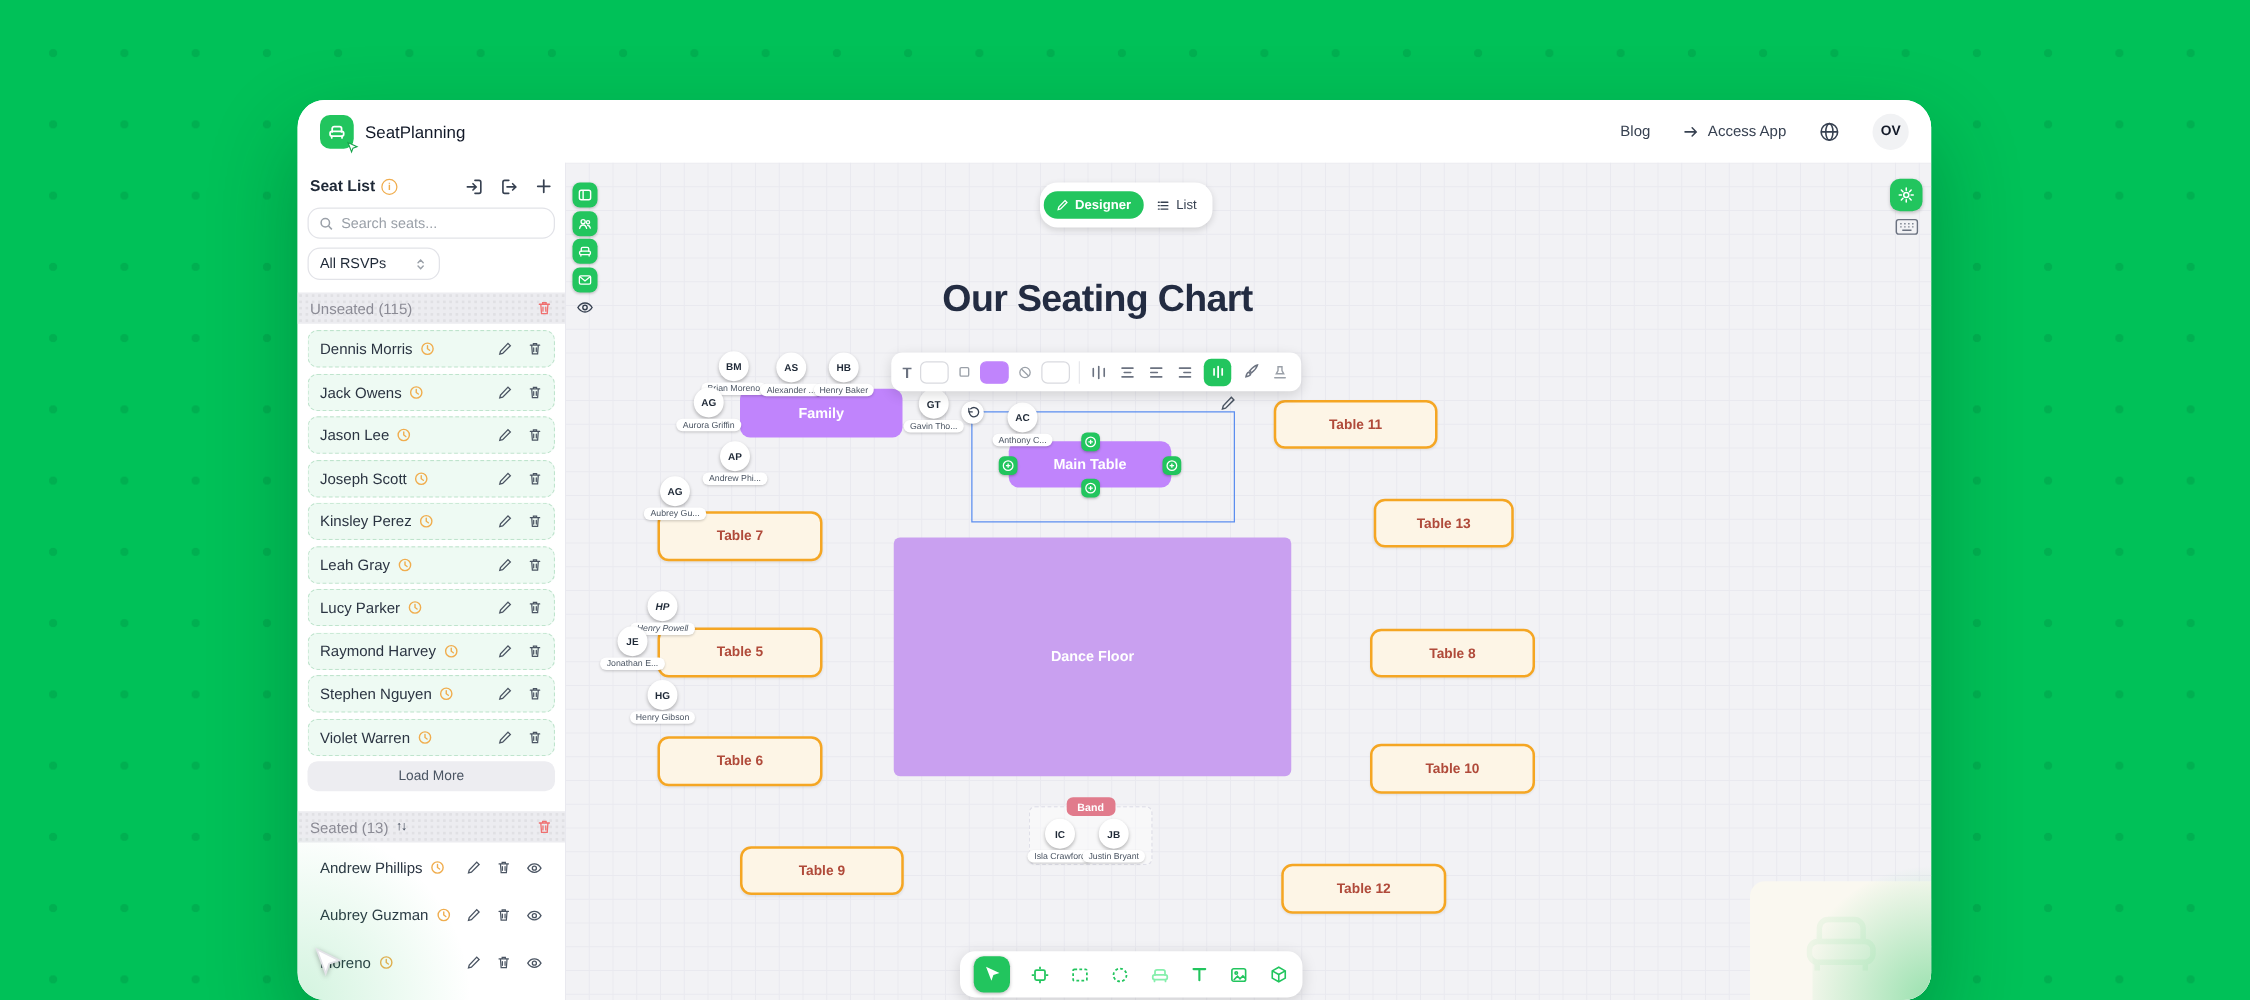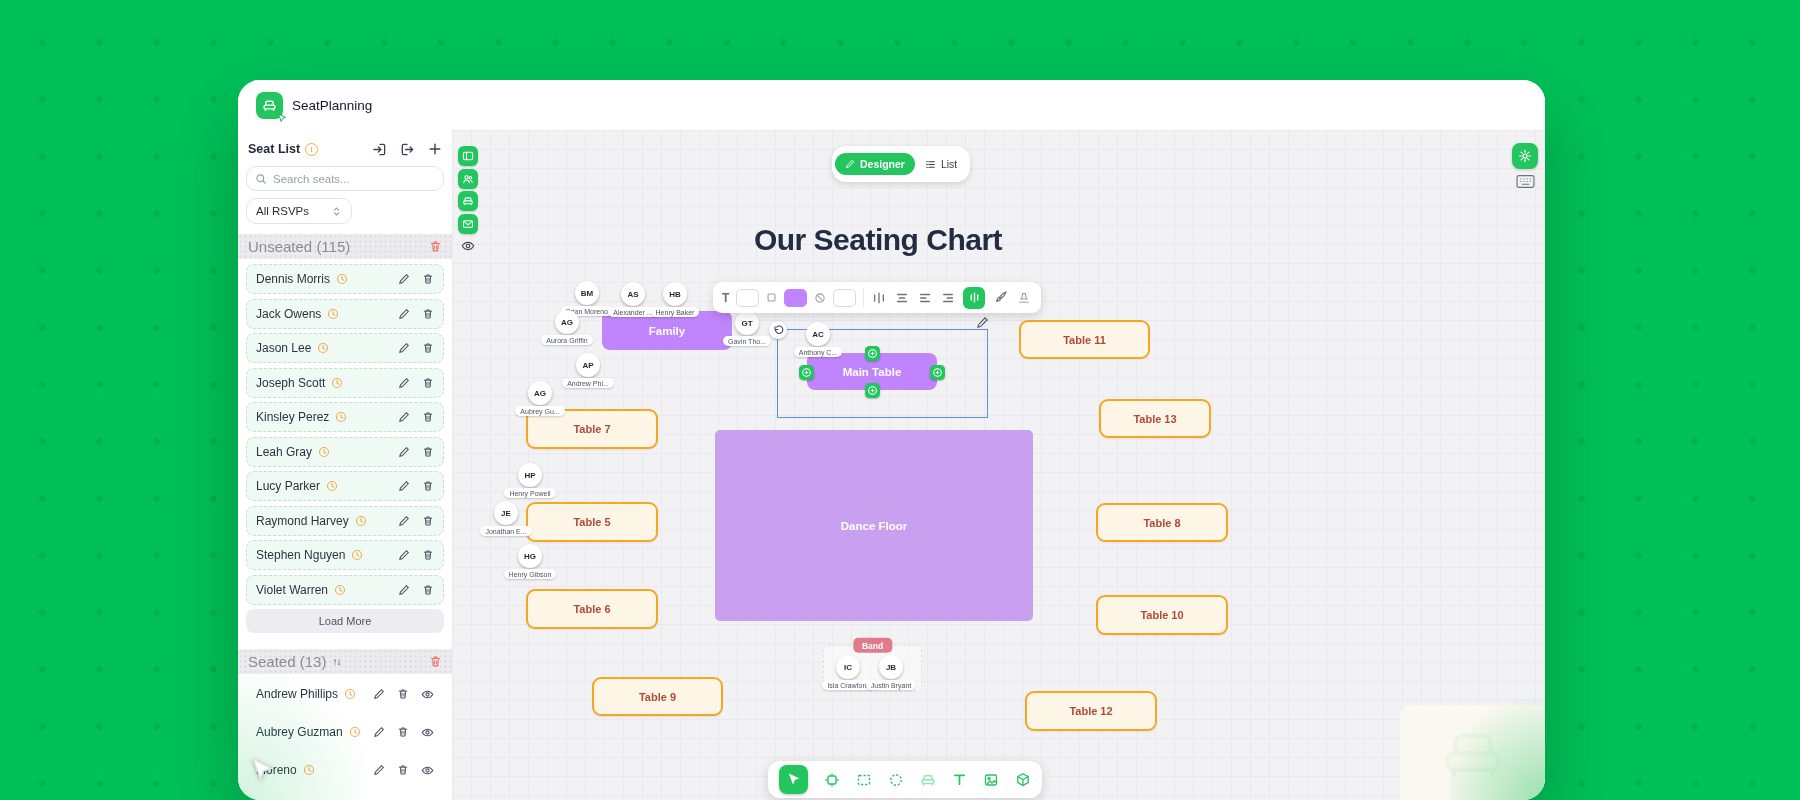--- a/index.html
+++ b/index.html
@@ -36,21 +36,21 @@
   .search-box { position:relative; height:25px; border:1px solid #e2e3e8; border-radius:10px; margin:0 0 7px;
                 display:flex; align-items:center; padding-left:26px; }
   .search-box svg { position:absolute; left:8px; }
   .search-box input { border:none; outline:none; font-size:11.5px; color:#374151; width:150px; background:transparent; }
   .search-box input::placeholder { color:#9aa0a8; }
   .rsvp-select { width:106px; height:26px; border:1px solid #e2e3e8; border-radius:10px; display:flex; align-items:center;
                  justify-content:space-between; padding:3px 9px; font-size:11.5px; color:#1f2937; cursor:pointer; margin-bottom:10px; }
   .section-head { margin:0 -8px; height:25px; background:#ececf0;
                   background-image:radial-gradient(rgba(0,0,0,.05) 1px, transparent 1.2px); background-size:5px 5px;
                   display:flex; align-items:center; padding:0 10px; }
-  .section-label { font-size:15px; color:#8b8b95; }
+  .section-label { font-size:12px; color:#8b8b95; }
   .sort-glyph { font-size:10px; color:#374151; font-weight:700; margin-left:6px; letter-spacing:-1px; }
   .section-head .grow { flex:1; }
   .guest-list { padding:5px 0 0; }
   .guest-row { height:30px; border-radius:8px; background:#eefaf3; border:1px dashed #bfe4cd; display:flex;
                align-items:center; padding:0 9px; margin-bottom:4.5px; }
   .guest-row.seated { background:#fff; border:1px solid transparent; margin-bottom:8px; }
   .guest-name { font-size:12px; color:#2b3442; font-weight:500; margin-right:6px; white-space:nowrap; }
   .guest-row .grow { flex:1; }
   .guest-row .icon-btn { margin-left:12px; }
   .load-more { display:block; width:100%; height:24px; border:none; border-radius:8px; background:#ededf1; color:#4b5563;
@@ -142,20 +142,35 @@
             <path d="M4 8V5.2A1.7 1.7 0 0 1 5.7 3.5h4.6A1.7 1.7 0 0 1 12 5.2V8"></path>
             <rect x="2.2" y="7.6" width="11.6" height="4" rx="1.6"></rect>
             <path d="M3.6 11.6v1.6M12.4 11.6v1.6"></path>
           </svg>
         <svg class="logo-cursor" width="11" height="11" viewBox="0 0 16 16">
             <path d="M2 1.5l4.2 11 1.6-4.5 4.7-1.6z" fill="#fff" stroke="#16a34a" stroke-width="1.3"></path>
           </svg>
       </div>
       <span class="brand-name">SeatPlanning</span>
     </div>
+    <div class="top-nav">
+      <span class="nav-link">Blog</span>
+      <span class="nav-access">
+        <svg width="13" height="13" viewBox="0 0 16 16" fill="none" stroke="#374151" stroke-width="1.5" stroke-linecap="round">
+            <path d="M2.5 8h11M9.5 4l4 4-4 4"></path>
+          </svg>
+        <span>Access App</span>
+      </span>
+      <svg width="17" height="17" viewBox="0 0 16 16" fill="none" stroke="#374151" stroke-width="1.2">
+          <circle cx="8" cy="8" r="6.2"></circle>
+          <ellipse cx="8" cy="8" rx="2.7" ry="6.2"></ellipse>
+          <path d="M1.8 8h12.4"></path>
+        </svg>
+      <div class="avatar-pill">OV</div>
+    </div>
   </div>
 
   <div class="sidebar">
     <div class="side-head">
       <span class="side-title">Seat List</span>
       <span class="info-dot">i</span>
       <span class="grow"></span>
       <span class="side-icons">
         <button class="icon-btn">
             <svg width="15" height="15" viewBox="0 0 16 16" fill="none" stroke="#374151" stroke-width="1.4" stroke-linecap="round">
@@ -719,21 +734,21 @@
       </div>
       <div class="table-box" style="left: 644px; top: 465px; width: 132px; height: 40px;">
         <span>Table 10</span>
       </div>
       <div class="table-box" style="left: 140px; top: 547px; width: 131px; height: 39px;">
         <span>Table 9</span>
       </div>
       <div class="table-box" style="left: 573px; top: 561px; width: 132px; height: 40px;">
         <span>Table 12</span>
       </div>
-      <div class="feature-box" style="left: 140px; top: 181px; width: 130px; height: 39px; margin-left: 10px;">
+      <div class="feature-box" style="left: 140px; top: 181px; width: 130px; height: 39px;">
         <span>Family</span>
       </div>
       <div class="feature-box" style="left: 355px; top: 223px; width: 130px; height: 37px;">
         <span>Main Table</span>
         <span class="seat-handle" style="left: -8px; top: 50%; margin-top: -7px;">
           <svg width="11" height="11" viewBox="0 0 16 16" fill="none" stroke="#fff" stroke-width="1.5">
             <circle cx="8" cy="8" r="5.6"></circle>
             <path d="M8 5.4v5.2M5.4 8h5.2"></path>
           </svg>
         </span>
@@ -781,21 +796,21 @@
         <div class="avatar-label">Andrew Phi...</div>
       </div>
       <div class="avatar-wrap" style="left: 76px; top: 251px;">
         <div class="avatar">AG</div>
         <div class="avatar-label">Aubrey Gu...</div>
       </div>
       <div class="avatar-wrap" style="left: 354px; top: 192px;">
         <div class="avatar">AC</div>
         <div class="avatar-label">Anthony C...</div>
       </div>
-      <div class="avatar-wrap" style="left: 66px; top: 333px;">
+      <div class="avatar-wrap" style="left: 66px; top: 343px; font-style: italic;">
         <div class="avatar">HP</div>
         <div class="avatar-label">Henry Powell</div>
       </div>
       <div class="avatar-wrap" style="left: 42px; top: 371px;">
         <div class="avatar">JE</div>
         <div class="avatar-label">Jonathan E...</div>
       </div>
       <div class="avatar-wrap" style="left: 66px; top: 414px;">
         <div class="avatar">HG</div>
         <div class="avatar-label">Henry Gibson</div>

